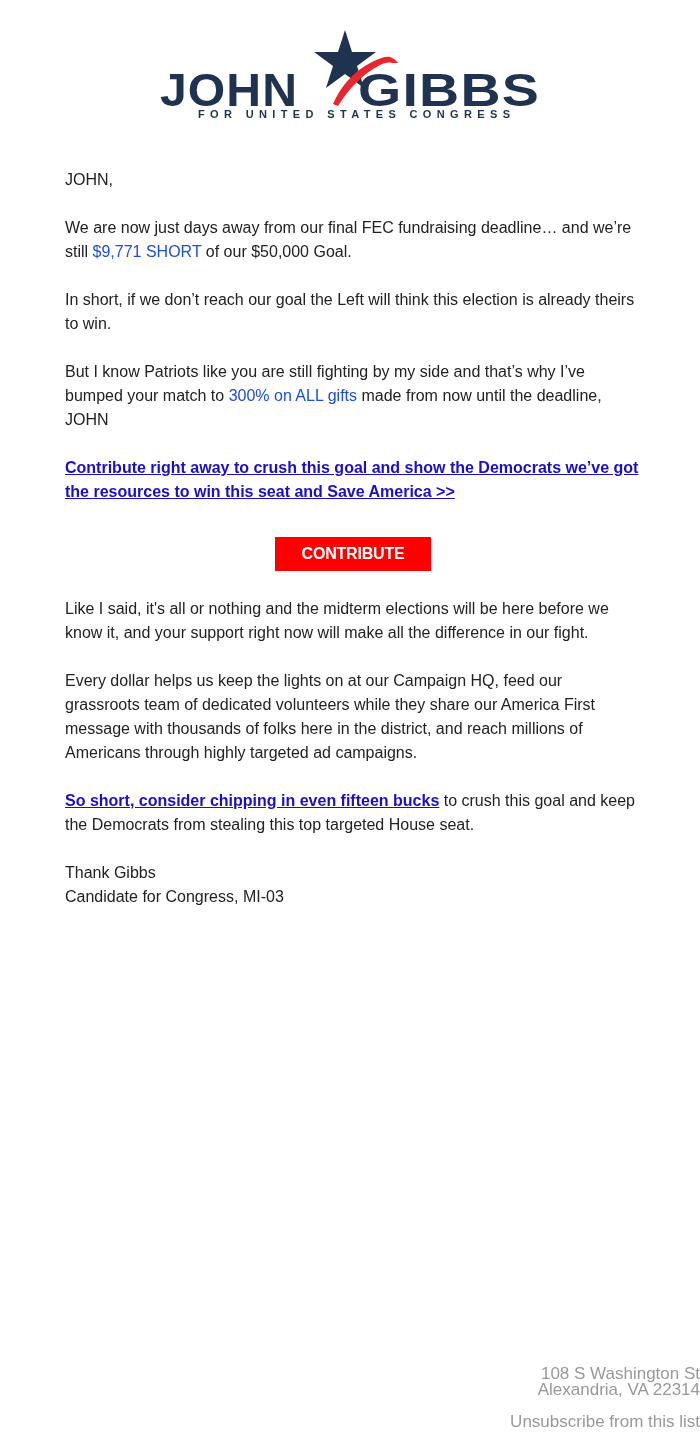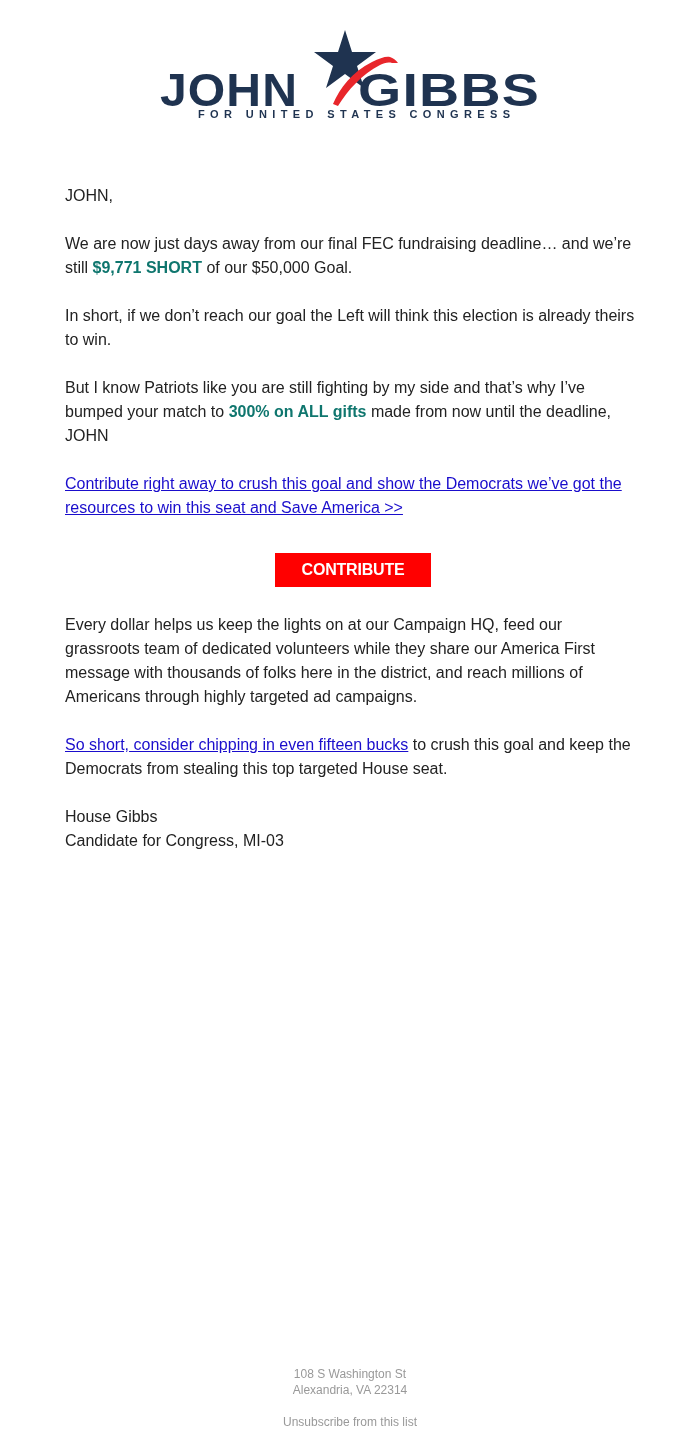--- a/index.html
+++ b/index.html
@@ -25,26 +25,26 @@
     .logo svg { display: block; }
     .content {
       position: absolute;
       left: 65px;
       top: 168px;
       width: 575px;
       font-size: 16px;
       line-height: 24px;
     }
     .content p {
-      margin: 16px 0 24px 0;
+      margin: 0 0 24px 0;
     }
-    .content b { font-weight: bold; color: #0f766e; }
+    .content b { font-weight: normal; color: #1d4ed8; }
     a.link {
       color: #1a0dcc;
-      font-weight: normal;
+      font-weight: bold;
       text-decoration: underline;
     }
     .btn-wrap {
       text-align: center;
       margin: 16px 0 26px 0;
       height: 34px;
     }
     .btn {
       display: inline-block;
       width: 156px;
@@ -56,22 +56,22 @@
       font-size: 16px;
       text-decoration: none;
       letter-spacing: -0.2px;
       margin-left: 1px;
     }
     .footer {
       position: absolute;
       left: 0;
       top: 1366px;
       width: 700px;
-      text-align: center;
-      font-size: 12px;
+      text-align: right;
+      font-size: 17px;
       line-height: 16px;
       color: #999999;
     }
     .footer .addr { margin: 0; }
     .footer .unsub {
       display: inline-block;
       margin-top: 16px;
       color: #999999;
       text-decoration: none;
     }
@@ -103,26 +103,27 @@
   <p>In short, if we don’t reach our goal the Left will think this election is already theirs to win.</p>
 
   <p><span>But I know Patriots like you are still fighting by my side and that’s why I’ve bumped your match to </span><b>300% on ALL gifts</b><span> made from now until the deadline,</span><br><span>JOHN</span></p>
 
   <p style="margin-bottom:33px;"><a href="#" class="link">Contribute right away to crush this goal and show the Democrats we’ve got the resources to win this seat and Save America &gt;&gt;</a></p>
 
   <div class="btn-wrap">
     <a href="#" class="btn">CONTRIBUTE</a>
   </div>
 
+  <p>Like I said, it's all or nothing and the midterm elections will be here before we know it, and your support right now will make all the difference in our fight.</p>
 
   <p>Every dollar helps us keep the lights on at our Campaign HQ, feed our grassroots team of dedicated volunteers while they share our America First message with thousands of folks here in the district, and reach millions of Americans through highly targeted ad campaigns.</p>
 
 
   <p><a href="#" class="link">So short, consider chipping in even fifteen bucks</a><span> to crush this goal and keep the Democrats from stealing this top targeted House seat.</span></p>
 
 
-  <p><span>House Gibbs</span><br><span>Candidate for Congress, MI-03</span></p>
+  <p><span>Thank Gibbs</span><br><span>Candidate for Congress, MI-03</span></p>
 </div>
 
 <div class="footer">
   <p class="addr"><span>108 S Washington St</span><br><span>Alexandria, VA 22314</span></p>
   <a href="#" class="unsub">Unsubscribe from this list</a>
 </div>
 
 </body></html>

